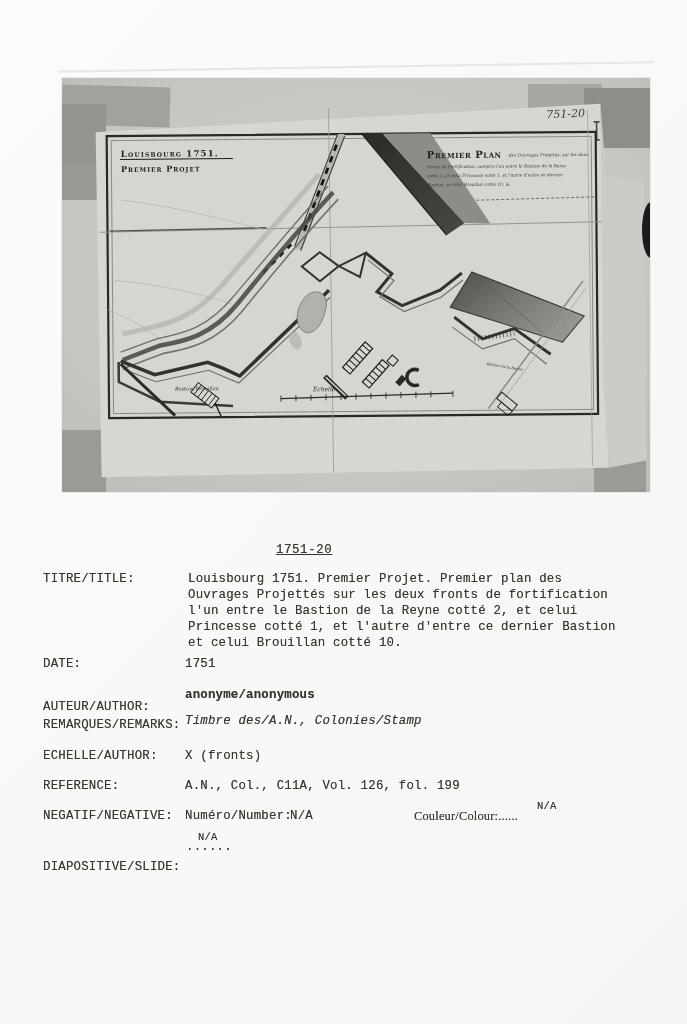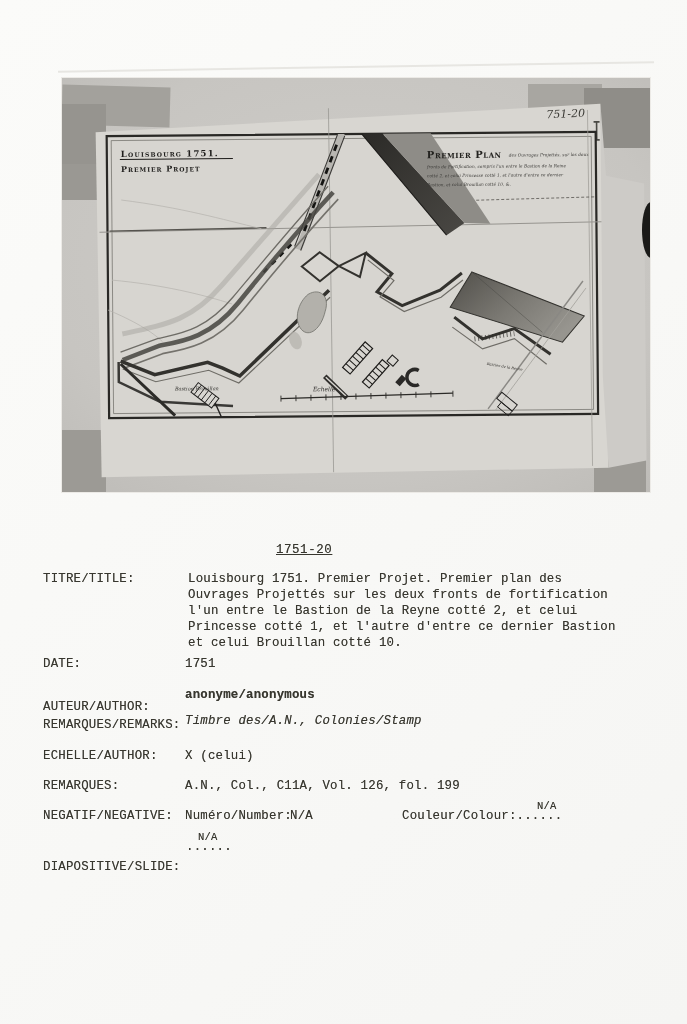--- a/index.html
+++ b/index.html
@@ -209,29 +209,29 @@
     <div class="typed" style="left:43px;top:656px;">DATE:</div>
     <div class="typed" style="left:185px;top:656px;">1751</div>
 
     <div class="typed" style="left:43px;top:699px;">AUTEUR/AUTHOR:</div>
     <div class="typed" style="left:185px;top:687px;font-weight:bold;">anonyme/anonymous</div>
 
     <div class="typed" style="left:43px;top:717px;">REMARQUES/REMARKS:</div>
     <div class="typed" style="left:185px;top:713px;font-style:italic;">Timbre des/A.N., Colonies/Stamp</div>
 
     <div class="typed" style="left:43px;top:748px;">ECHELLE/AUTHOR:</div>
-    <div class="typed" style="left:185px;top:748px;">X (celui)</div>
-
-    <div class="typed" style="left:43px;top:778px;">REMARQUES:</div>
+    <div class="typed" style="left:185px;top:748px;">X (fronts)</div>
+
+    <div class="typed" style="left:43px;top:778px;">REFERENCE:</div>
     <div class="typed" style="left:185px;top:778px;">A.N., Col., C11A, Vol. 126, fol. 199</div>
 
     <div class="typed" style="left:43px;top:808px;">NEGATIF/NEGATIVE:</div>
     <div class="typed" style="left:185px;top:808px;">Numéro/Number:</div>
     <div class="typed" style="left:290px;top:808px;">N/A</div>
-    <div class="typed" style="left:402px;top:808px;">Couleur/Colour:......</div>
+    <div class="typed" style="left:414px;top:808px;font-family:Liberation Serif, serif;">Couleur/Colour:......</div>
     <div class="typed sup" style="left:537px;top:798px;">N/A</div>
 
     <div class="typed" style="left:43px;top:839px;margin-top:20px;">DIAPOSITIVE/SLIDE:</div>
     <div class="typed" style="left:186px;top:839px;">......</div>
     <div class="typed sup" style="left:198px;top:829px;">N/A</div>
 
   </div>
 </div>
 
 </body></html>

